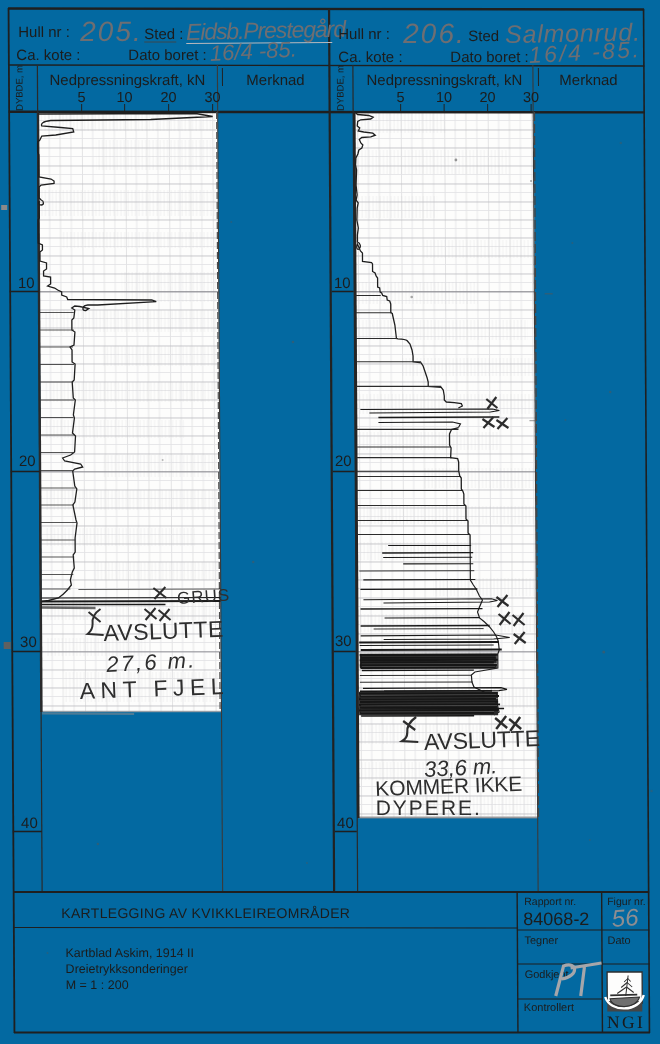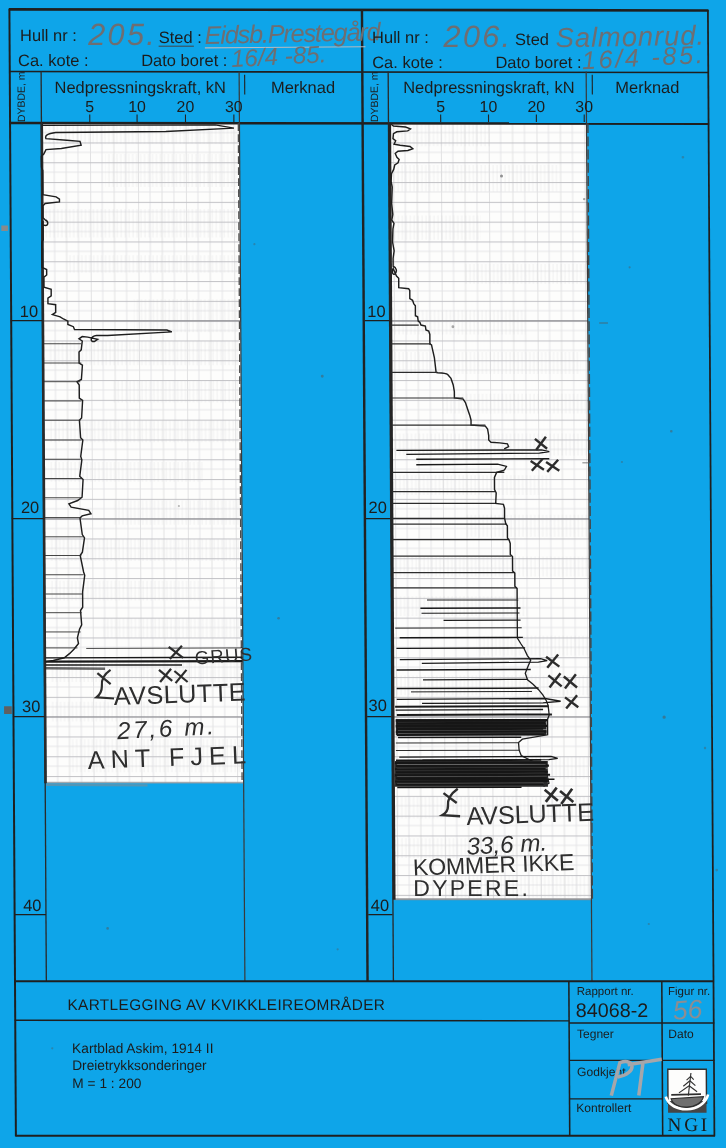--- a/index.html
+++ b/index.html
@@ -1,16 +1,16 @@
 <!DOCTYPE html>
 <html><head>
 <meta charset="utf-8">
 <style>
   html,body{margin:0;padding:0;background:#ffffff;}
-  #page{position:relative;width:660px;height:1044px;background:#0ea5e9;overflow:hidden;
+  #page{position:relative;width:660px;height:1044px;background:#0369a1;overflow:hidden;
         font-family:"Liberation Sans", sans-serif;}
   svg{position:absolute;left:0;top:0;}
   text{font-family:"Liberation Sans", sans-serif;}
 </style>
 </head>
 <body>
 <div id="page">
 <svg width="660" height="1044" viewBox="0 0 660 1044">
 <defs>
 

